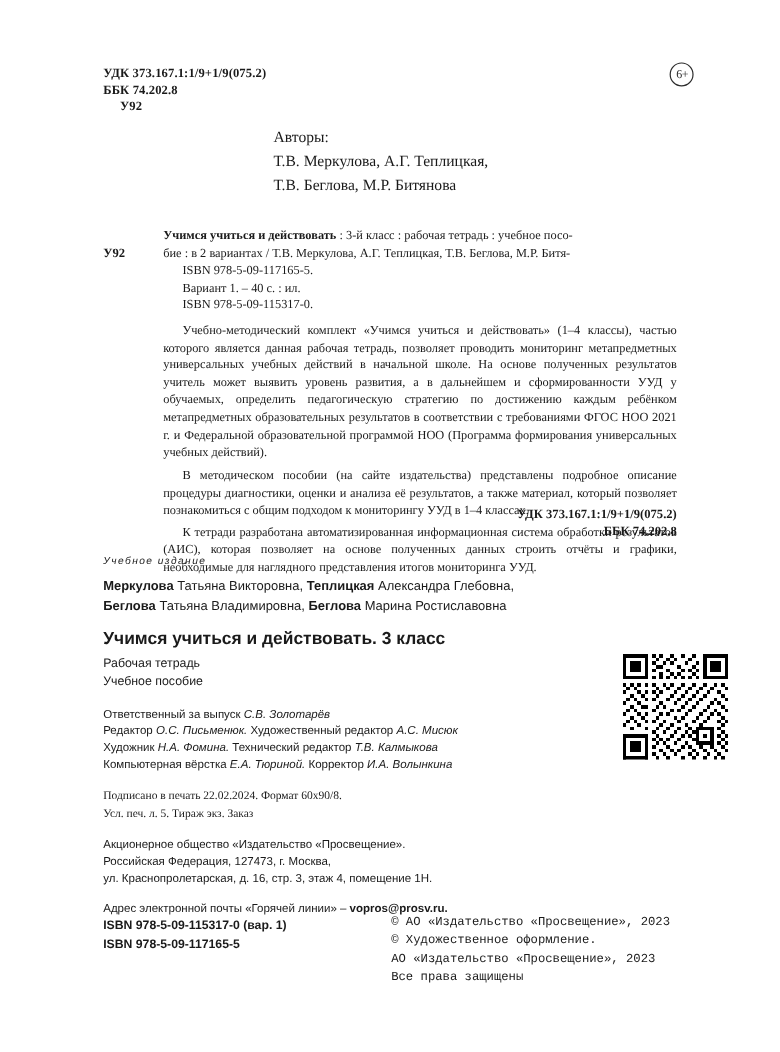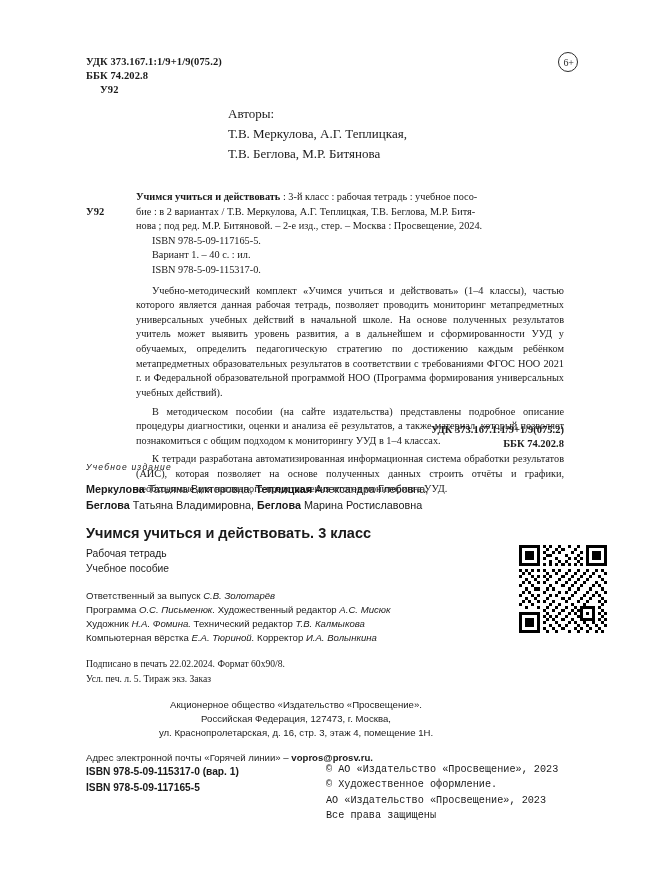--- a/index.html
+++ b/index.html
@@ -165,21 +165,20 @@
     font-size: 9.6px;
     line-height: 1.48;
     font-family: Liberation Serif, serif;
     margin-top: 12px;
   }
   .imprint .publisher {
     font-size: 9.6px;
     line-height: 1.48;
     font-family: "Liberation Sans", sans-serif;
     margin-top: 12px;
-    text-align: center;
   }
   .imprint .email {
     font-size: 9.6px;
     line-height: 1.48;
     font-family: "Liberation Sans", sans-serif;
     margin-top: 11px;
   }
   .imprint .email b {
     font-weight: bold;
   }
@@ -235,21 +234,20 @@
     <div class="lbl">Авторы:</div>
     <div>Т.В. Меркулова,  А.Г. Теплицкая,</div>
     <div>Т.В. Беглова,  М.Р. Битянова</div>
   </div>
 
   <div class="biblio">
     <div class="side-code">У92</div>
     <div class="body">
       <p><span class="desc-title">Учимся учиться и действовать</span><span> : 3-й класс : рабочая тетрадь : учебное посо-</span></p>
       <p>бие : в 2 вариантах / Т.В. Меркулова, А.Г. Теплицкая, Т.В. Беглова, М.Р. Битя-</p>
-      <p>нова ; под ред. М.Р. Битяновой. – 2-е изд., стер. – Москва : Просвещение, 2024.</p>
       <p class="isbn-line">ISBN 978-5-09-117165-5.</p>
       <p class="isbn-line">Вариант 1. – 40 с. : ил.</p>
       <p class="isbn-line">ISBN 978-5-09-115317-0.</p>
       <p class="para">Учебно-методический комплект «Учимся учиться и действовать» (1–4 классы), частью которого является данная рабочая тетрадь, позволяет проводить мониторинг метапредметных универсальных учебных действий в начальной школе. На основе полученных результатов учитель может выявить уровень развития, а в дальнейшем и сформированности УУД у обучаемых, определить педагогическую стратегию по достижению каждым ребёнком метапредметных образовательных результатов в соответствии с требованиями ФГОС НОО 2021 г. и Федеральной образовательной программой НОО (Программа формирования универсальных учебных действий).</p>
       <p class="para-tight">В методическом пособии (на сайте издательства) представлены подробное описание процедуры диагностики, оценки и анализа её результатов, а также материал, который позволяет познакомиться с общим подходом к мониторингу УУД в 1–4 классах.</p>
       <p class="para-tight">К тетради разработана автоматизированная информационная система обработки результатов (АИС), которая позволяет на основе полученных данных строить отчёты и графики, необходимые для наглядного представления итогов мониторинга УУД.</p>
     </div>
   </div>
 
   <div class="udk-right">
@@ -267,21 +265,21 @@
 
     <div class="book-title">Учимся учиться и действовать. 3 класс</div>
 
     <div class="subtitles">
       <div>Рабочая тетрадь</div>
       <div>Учебное пособие</div>
     </div>
 
     <div class="staff">
       <div><span>Ответственный за выпуск</span> <i>С.В. Золотарёв</i></div>
-      <div><span>Программа</span> <i>О.С. Письменюк.</i> <span>Художественный редактор</span> <i>А.С. Мисюк</i></div>
+      <div><span>Редактор</span> <i>О.С. Письменюк.</i> <span>Художественный редактор</span> <i>А.С. Мисюк</i></div>
       <div><span>Художник</span> <i>Н.А. Фомина.</i> <span>Технический редактор</span> <i>Т.В. Калмыкова</i></div>
       <div><span>Компьютерная вёрстка</span> <i>Е.А. Тюриной.</i> <span>Корректор</span> <i>И.А. Волынкина</i></div>
     </div>
 
     <div class="printinfo">
       <div>Подписано в печать 22.02.2024. Формат 60х90/8.</div>
       <div>Усл. печ. л. 5. Тираж      экз. Заказ</div>
     </div>
 
     <div class="publisher">

